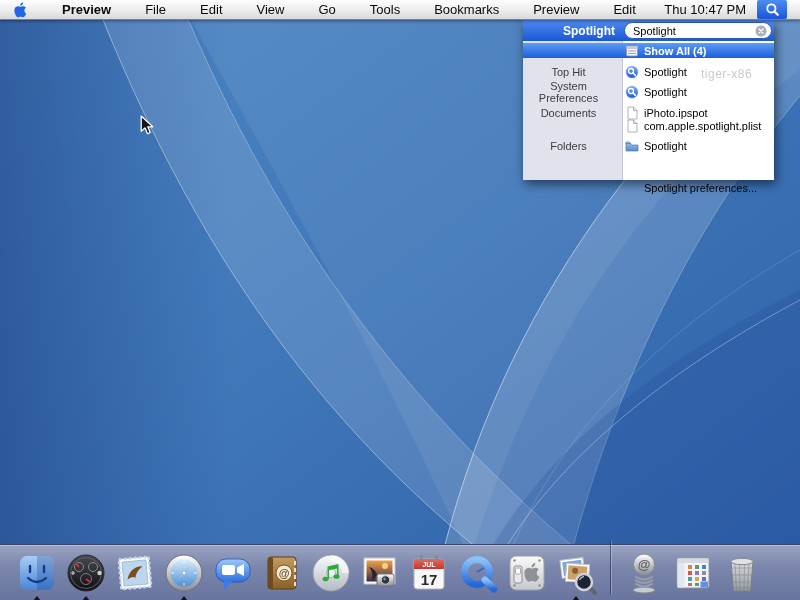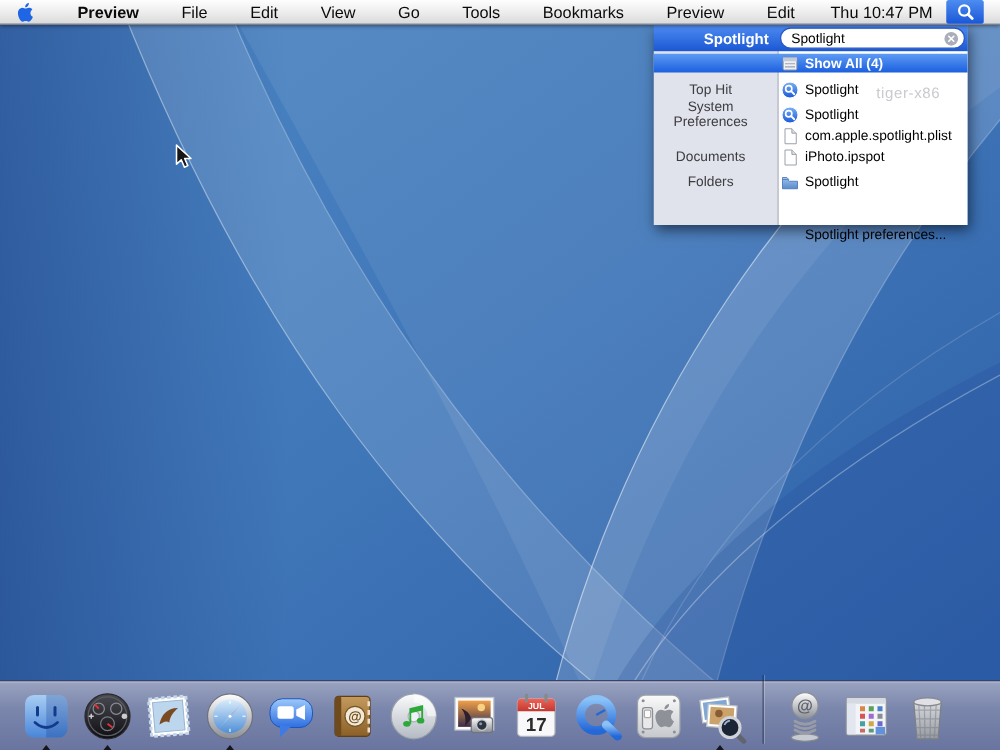--- a/index.html
+++ b/index.html
@@ -235,43 +235,43 @@
           <svg width="14" height="14" viewBox="0 0 14 14">
             <circle cx="7" cy="7" r="6.4" fill="url(#gBadge)" stroke="#ffffff" stroke-width="0.8"></circle>
             <circle cx="6" cy="6" r="2.5" fill="none" stroke="#ffffff" stroke-width="1.3"></circle>
             <line x1="7.9" y1="7.9" x2="10.4" y2="10.4" stroke="#ffffff" stroke-width="1.5" stroke-linecap="round"></line>
           </svg>
         </span>
         <span class="lbl">Spotlight</span>
       </span>
     </div>
 
+    <div class="row h14 mt5">
+      <span class="cat">Documents</span>
+      <span class="itm">
+        <span class="ic">
+          <svg width="14" height="14" viewBox="0 0 14 14">
+            <path d="M3,1 h5.5 L12,4.5 V13 H3 Z" fill="#ffffff" stroke="#9aa0a8" stroke-width="0.8"></path>
+            <path d="M8.5,1 L8.5,4.5 L12,4.5" fill="#dde1e6" stroke="#9aa0a8" stroke-width="0.8"></path>
+          </svg>
+        </span>
+        <span class="lbl">iPhoto.ipspot</span>
+      </span>
+    </div>
+
     <div class="row h14">
       <span class="cat"></span>
       <span class="itm">
         <span class="ic">
           <svg width="14" height="14" viewBox="0 0 14 14">
             <path d="M3,1 h5.5 L12,4.5 V13 H3 Z" fill="#ffffff" stroke="#9aa0a8" stroke-width="0.8"></path>
             <path d="M8.5,1 L8.5,4.5 L12,4.5" fill="#dde1e6" stroke="#9aa0a8" stroke-width="0.8"></path>
           </svg>
         </span>
         <span class="lbl">com.apple.spotlight.plist</span>
-      </span>
-    </div>
-
-    <div class="row h14 mt5">
-      <span class="cat">Documents</span>
-      <span class="itm">
-        <span class="ic">
-          <svg width="14" height="14" viewBox="0 0 14 14">
-            <path d="M3,1 h5.5 L12,4.5 V13 H3 Z" fill="#ffffff" stroke="#9aa0a8" stroke-width="0.8"></path>
-            <path d="M8.5,1 L8.5,4.5 L12,4.5" fill="#dde1e6" stroke="#9aa0a8" stroke-width="0.8"></path>
-          </svg>
-        </span>
-        <span class="lbl">iPhoto.ipspot</span>
       </span>
     </div>
 
     <div class="row h20 mt6">
       <span class="cat">Folders</span>
       <span class="itm">
         <span class="ic">
           <svg width="14" height="14" viewBox="0 0 14 14">
             <path d="M1,4.5 L1,3 L4.5,3 L6,4.5 Z" fill="#bcd4ee" stroke="#4a78b8" stroke-width="0.7"></path>
             <path d="M1,4.5 L5,4.5 L6.5,6 L13,6 L13,12 L1,12 Z" fill="url(#gFold)" stroke="#4a78b8" stroke-width="0.7"></path>

